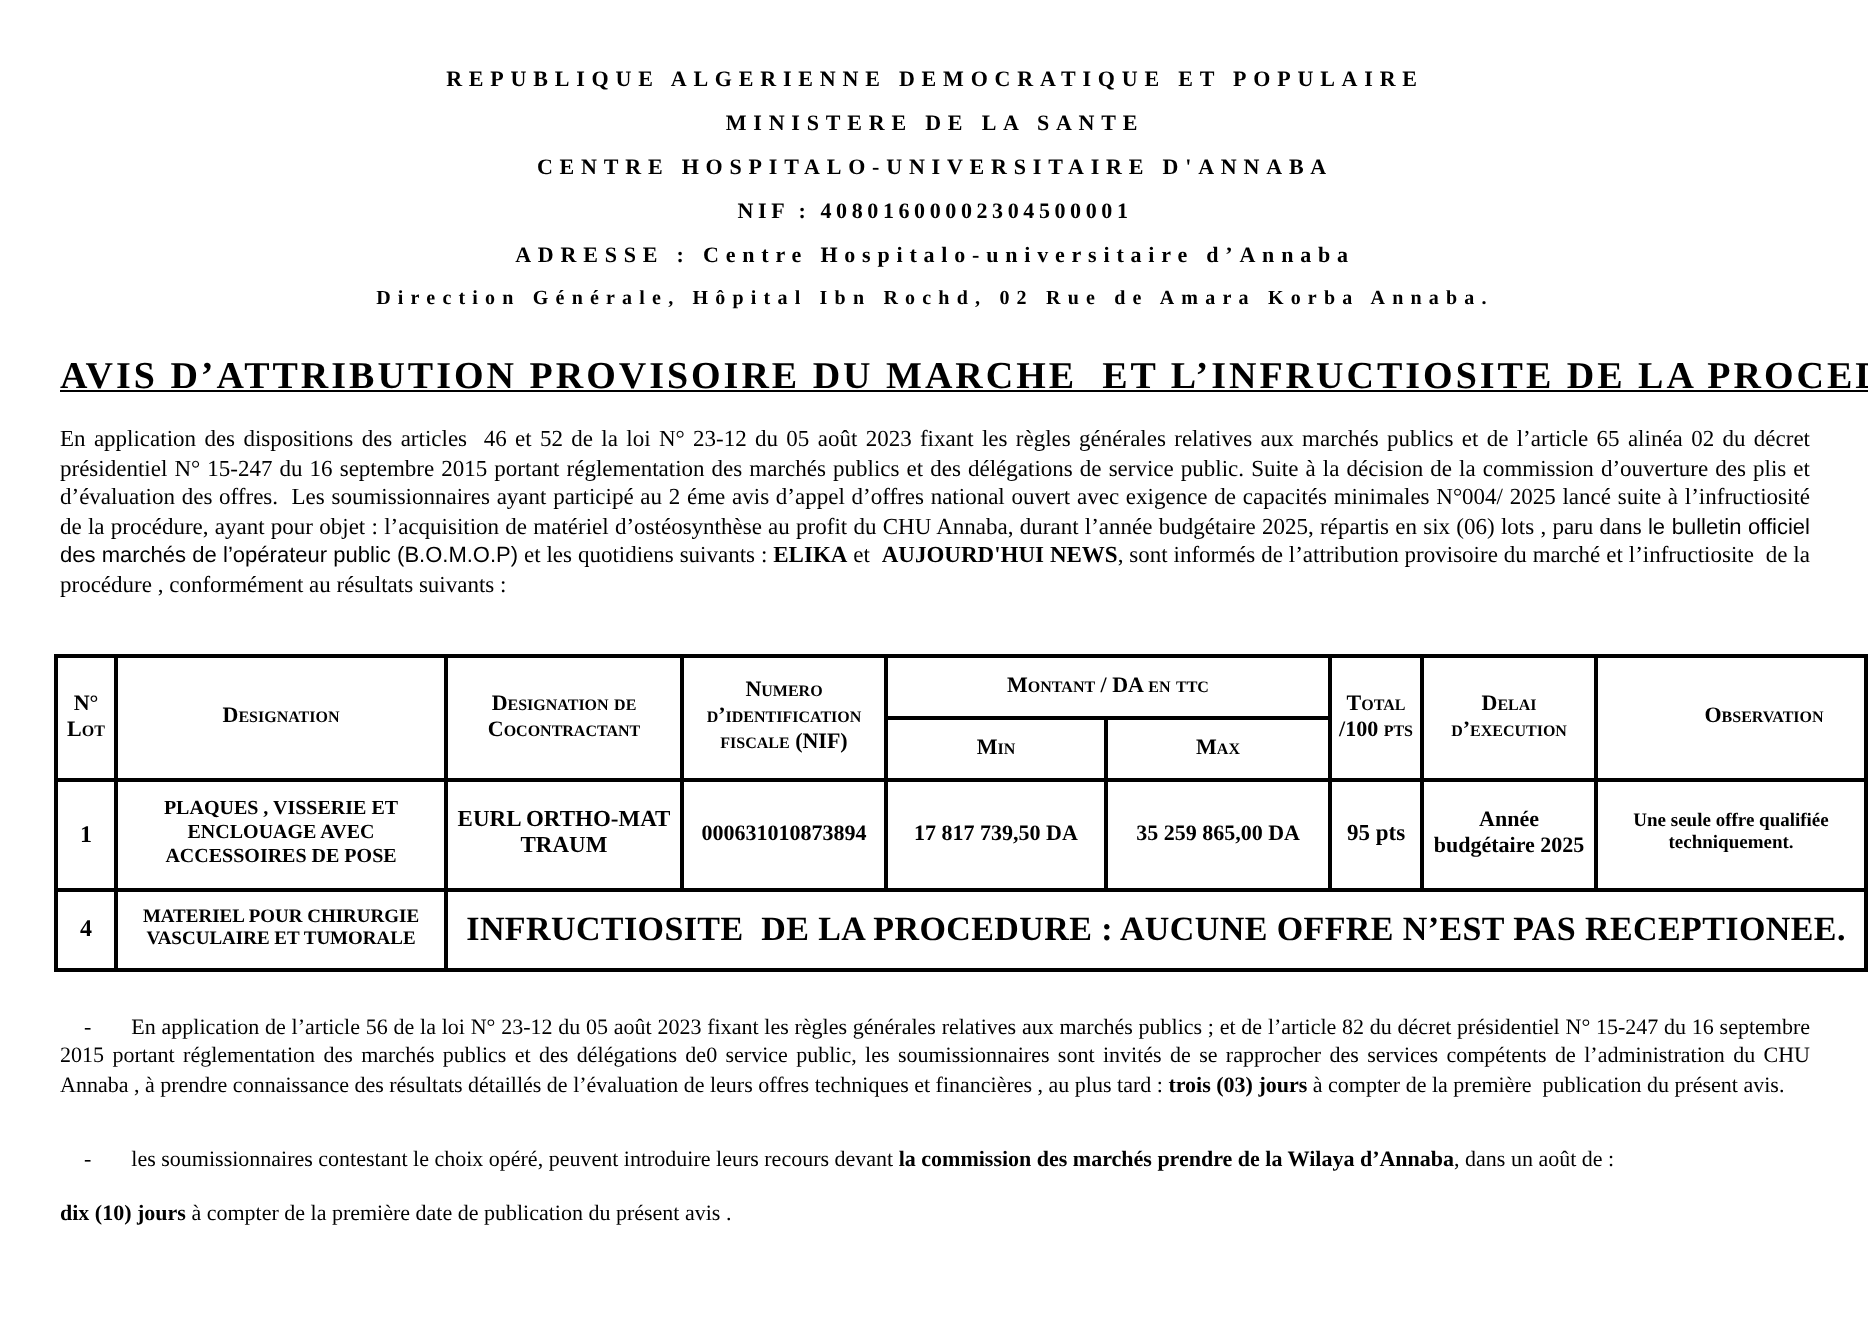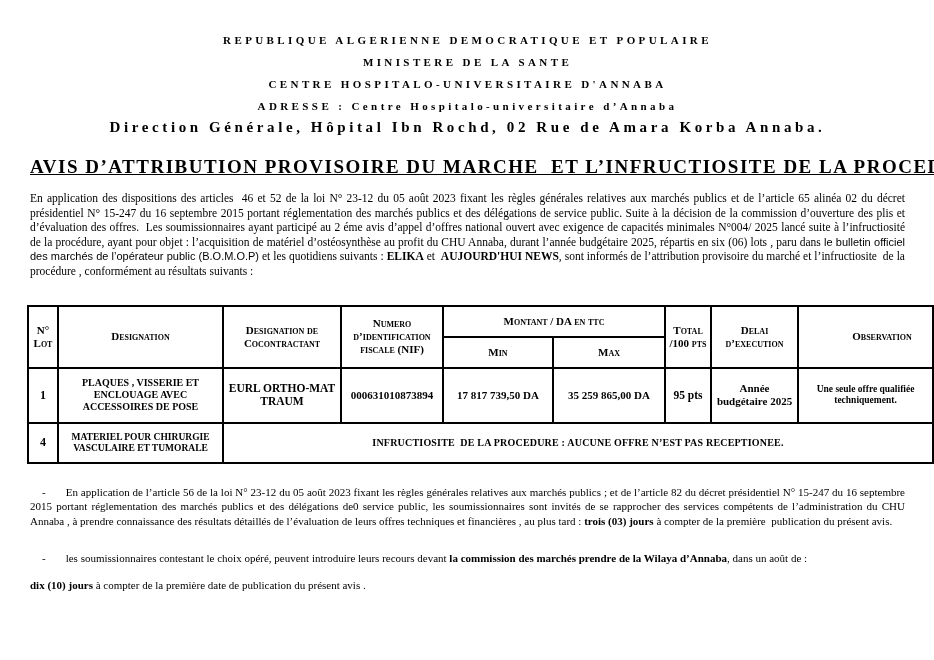--- a/index.html
+++ b/index.html
@@ -6,21 +6,21 @@
   .page {
     width:934px; height:660px; background:#ffffff; color:#000;
     font-family:"Liberation Serif", serif;
     position:relative; box-sizing:border-box;
     padding:34px 29px 0 30px; overflow:hidden;
   }
   
   .doc-header { text-align:center; font-weight:bold; }
   .h-line { font-size:11px; line-height:12px; letter-spacing:3.4px; margin-bottom:10px; white-space:nowrap; }
   .h-nif  { letter-spacing:2.3px; }
-  .h-sub  { font-size:15px; line-height:11px; letter-spacing:3.6px; margin-bottom:0;text-align:center; }
+  .h-sub  { font-size:10px; line-height:11px; letter-spacing:3.6px; margin-bottom:0;text-align:center; }
   
   .doc-title {
     text-align:center; font-weight:bold; font-size:19px; letter-spacing:1.5px;
     text-decoration:underline; margin-top:23px; white-space:pre;
   }
   
   .para {
     font-size:11.5px; line-height:14.6px; text-align:justify;
     white-space:pre-wrap; margin:0;
   }
@@ -47,37 +47,38 @@
   tr.drow2 { height:40px; }
   td.lot-c   { font-weight:bold; font-size:12px; }
   td.des-c   { font-weight:bold; font-size:10px;  line-height:12px; }
   td.des-c2  { font-weight:bold; font-size:9.5px; line-height:11px; }
   td.coc-c   { font-weight:bold; font-size:11.5px; line-height:13px; }
   td.nif-c   { font-weight:bold; font-size:11px;font-family:Liberation Serif, serif; }
   td.amt-c   { font-weight:bold; font-size:11px; }
   td.tot-c   { font-weight:bold; font-size:11.5px; }
   td.del-c   { font-weight:bold; font-size:11px; line-height:13px; }
   td.obs-c   { font-weight:bold; font-size:9.5px; line-height:11px; }
-  td.merge-c { font-weight:bold; font-size:10px; letter-spacing:0.2px; white-space:pre-wrap; }
+  td.merge-c { font-weight:bold; font-size:17px; letter-spacing:0.2px; white-space:pre-wrap; }
   
   .closing { font-size:11px; line-height:14.6px; }
   .c1 { margin-top:21px; text-indent:12px; }
   .c2a { margin-top:23px; text-indent:12px; }
   .c2b { margin-top:12px; text-align:left; }
   .dash { padding-right:20px; }
 </style>
 </head>
 <body>
 
 <div class="page">
 
   <div class="doc-header">
     <div class="h-line">REPUBLIQUE ALGERIENNE DEMOCRATIQUE ET POPULAIRE</div>
     <div class="h-line">MINISTERE DE LA SANTE</div>
     <div class="h-line">CENTRE HOSPITALO-UNIVERSITAIRE D'ANNABA</div>
+    <div class="h-line h-nif">NIF : 40801600002304500001</div>
     <div class="h-line">ADRESSE : Centre Hospitalo-universitaire d’Annaba</div>
     <div class="h-line h-sub">Direction Générale, Hôpital Ibn Rochd, 02 Rue de Amara Korba Annaba.</div>
   </div>
 
   <div class="doc-title">AVIS D’ATTRIBUTION PROVISOIRE DU MARCHE  ET L’INFRUCTIOSITE DE LA PROCEDURE</div>
 
   <p class="para intro"><span>En application des dispositions des articles  46 et 52 de la loi N° 23-12 du 05 août 2023 fixant les règles générales relatives aux marchés publics et de l’article 65 alinéa 02 du décret présidentiel N° 15-247 du 16 septembre 2015 portant réglementation des marchés publics et des délégations de service public. Suite à la décision de la commission d’ouverture des plis et d’évaluation des offres.  Les soumissionnaires ayant participé au 2 éme avis d’appel d’offres national ouvert avec exigence de capacités minimales N°004/ 2025 lancé suite à l’infructiosité de la procédure, ayant pour objet : l’acquisition de matériel d’ostéosynthèse au profit du CHU Annaba, durant l’année budgétaire 2025, répartis en six (06) lots , paru dans </span><span class="sans">le bulletin officiel des marchés de l’opérateur public (B.O.M.O.P)</span><span> et les quotidiens suivants : </span><b class="strong">ELIKA</b><span> et  </span><b class="strong">AUJOURD'HUI NEWS</b><span>, sont informés de l’attribution provisoire du marché et l’infructiosite  de la procédure , conformément au résultats suivants :</span></p>
 
   <table class="award">
     <colgroup>

